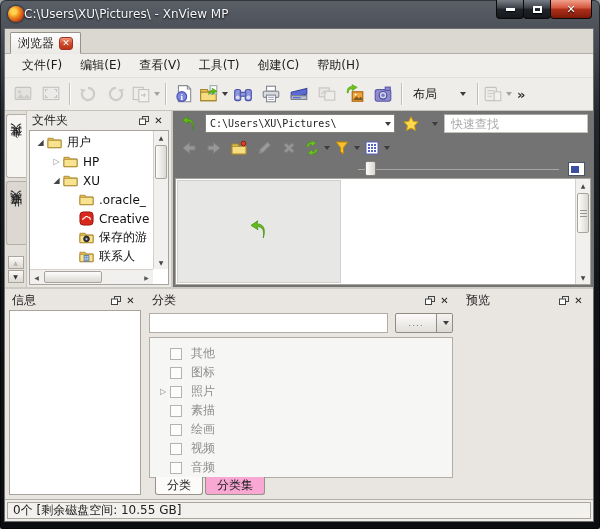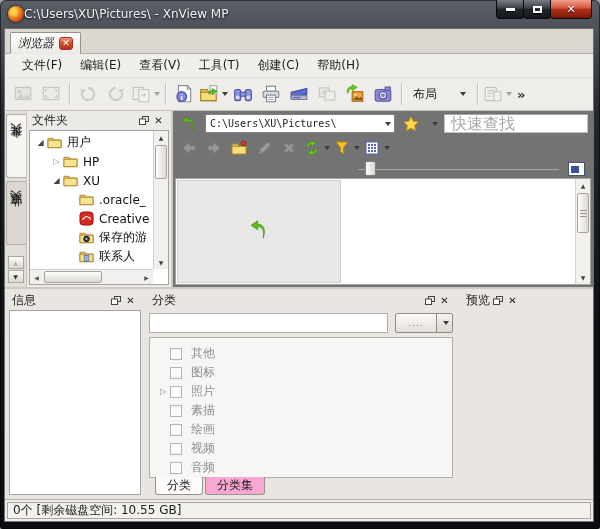--- a/index.html
+++ b/index.html
@@ -21,21 +21,21 @@
   .win-btn.closeb{width:42px;background:linear-gradient(#f0a18c,#d4553b 45%,#b0301a 50%,#7d1a09);}
   .g-min{width:9px;height:3px;background:#fff;box-shadow:0 1px 1px #000;}
   .g-max{width:9px;height:7px;border:2px solid #fff;box-shadow:0 1px 1px #000;}
   .g-close{color:#fff;font-size:11px;font-weight:bold;text-shadow:0 1px 1px #000;line-height:1;}
   
   .client{position:absolute;left:4px;right:6px;top:28px;bottom:7px;background:#e9e6e2;border:1px solid #6f6f6f;
     display:flex;flex-direction:column;overflow:hidden;}
   
   .tabbar{height:25px;background:#dbd7d1;border-bottom:1px solid #b3afa8;display:flex;align-items:flex-end;padding-left:5px;flex:none;}
   .doc-tab{height:22px;display:flex;align-items:center;gap:5px;padding:0 7px;margin-bottom:-1px;
-    background:linear-gradient(#fefefe,#eceae6);border:1px solid #97938b;border-bottom:1px solid #eceae6;border-radius:2px 2px 0 0;font-style:italic;}
+    background:linear-gradient(#fefefe,#eceae6);border:1px solid #97938b;border-bottom:1px solid #eceae6;border-radius:2px 2px 0 0;}
   .tab-close{width:14px;height:13px;border-radius:3px;border:1px solid #a03325;color:#fff;font-size:9px;font-weight:bold;
     display:flex;align-items:center;justify-content:center;background:linear-gradient(#ef9579,#d14c2e 50%,#b63618);}
   
   .menubar{height:24px;background:#f1efec;display:flex;align-items:center;padding-left:8px;flex:none;border-bottom:1px solid #e3e0db;}
   .menu-item{padding:3px 9px;cursor:default;}
   
   .toolbar{height:33px;background:#efede9;border-bottom:1px solid #c7c3bc;display:flex;align-items:center;padding:0 4px;flex:none;}
   .tb-group{display:flex;align-items:center;}
   .tb-btn{height:28px;min-width:28px;display:flex;align-items:center;justify-content:center;padding:0 1px;border-radius:2px;}
   .tb-btn .ico svg{width:20px;height:20px;display:block;}
@@ -81,21 +81,21 @@
   .right-content{flex:1;display:flex;flex-direction:column;background:#737373;min-width:0;}
   .addr-row{height:25px;display:flex;align-items:center;gap:5px;padding:0 5px;flex:none;}
   .icon-btn{height:22px;min-width:22px;display:flex;align-items:center;justify-content:center;}
   .icon-btn svg{width:18px;height:18px;display:block;}
   .icon-btn.disabled{opacity:.40;filter:grayscale(90%);}
   .addr-combo{width:190px;height:19px;background:#fff;border:1px solid #87837c;display:flex;align-items:center;flex:none;}
   .addr-combo .path{flex:1;padding-left:4px;font-family:"DejaVu Sans Mono","Liberation Mono",monospace;font-size:10px;white-space:nowrap;overflow:hidden;}
   .combo-arrow{width:15px;display:flex;align-items:center;justify-content:center;align-self:stretch;}
   .search-box{flex:1;height:19px;background:#fff;border:1px solid #c5c1ba;border-top-color:#a7a39d;}
   .search-box input{width:100%;height:100%;border:none;outline:none;background:transparent;padding-left:6px;
-    font-family:inherit;font-size:16px;color:#444;}
+    font-family:inherit;font-size:12px;color:#444;}
   .search-box input::placeholder{color:#a9a9a9;}
   .nav-row{height:24px;display:flex;align-items:center;gap:3px;padding:0 5px;flex:none;}
   .slider-row{height:18px;position:relative;flex:none;}
   .slider-track{position:absolute;left:185px;right:34px;top:9px;height:1px;background:#a9a5a0;}
   .slider-handle{position:absolute;left:192px;top:1px;width:11px;height:15px;background:linear-gradient(90deg,#fdfdfd,#d9d6d0);
     border:1px solid #83807a;border-radius:2px;}
   .mode-btn{position:absolute;right:8px;top:2px;width:17px;height:14px;background:#fff;border:1px solid #4a5568;}
   .mode-btn i{position:absolute;left:2px;bottom:2px;width:8px;height:7px;background:#3c4ea0;}
   .browse-area{flex:1;margin:0 2px 2px 2px;background:#fff;border:1px solid #a7a39d;position:relative;overflow:hidden;}
   .sel-cell{position:absolute;left:1px;top:1px;width:164px;height:103px;background:#e7e7e6;border:1px solid #d0d0cf;
@@ -120,21 +120,21 @@
   .menu-btn .cap{flex:1;display:flex;align-items:center;justify-content:center;color:#777;font-size:9px;letter-spacing:1px;}
   .menu-btn .dpart{width:16px;border-left:1px solid #908c84;display:flex;align-items:center;justify-content:center;background:linear-gradient(#f4f3f1,#dcd9d3);}
   .cat-list{flex:1;margin:1px 4px 0 2px;background:#f6f6f5;border:1px solid #b1ada6;padding-top:6px;overflow:hidden;}
   .cat-row{height:19px;display:flex;align-items:center;padding-left:6px;color:#8e8e8e;}
   .cat-exp{width:14px;text-align:center;font-size:8px;color:#8a8a8a;flex:none;}
   .cat-check{width:12px;height:12px;border:1px solid #b3b3b3;background:#fdfdfd;margin-right:9px;flex:none;}
   .cat-tabs{height:21px;display:flex;align-items:flex-start;padding-left:8px;flex:none;gap:2px;}
   .cat-tab{height:18px;padding:0 11px;display:flex;align-items:center;border:1px solid #97938b;border-top:none;
     border-radius:0 0 3px 3px;background:#f9a8d4;margin-top:-1px;}
   .cat-tab.active{background:#fcfbf9;}
-  .preview-panel{width:130px;flex:none;display:flex;}
+  .preview-panel{width:130px;flex:none;display:flex;flex-direction:column;}
   
   .statusbar{height:22px;flex:none;border-top:1px solid #b3afa8;background:#efede9;display:flex;padding:2px;}
   .status-field{flex:1;border:1px solid #aaa69e;background:#f3f1ee;display:flex;align-items:center;padding-left:5px;color:#222;}
 </style>
 </head>
 <body>
 
 <div class="window">
   <div class="titlebar">
     <span class="app-icon"></span>

